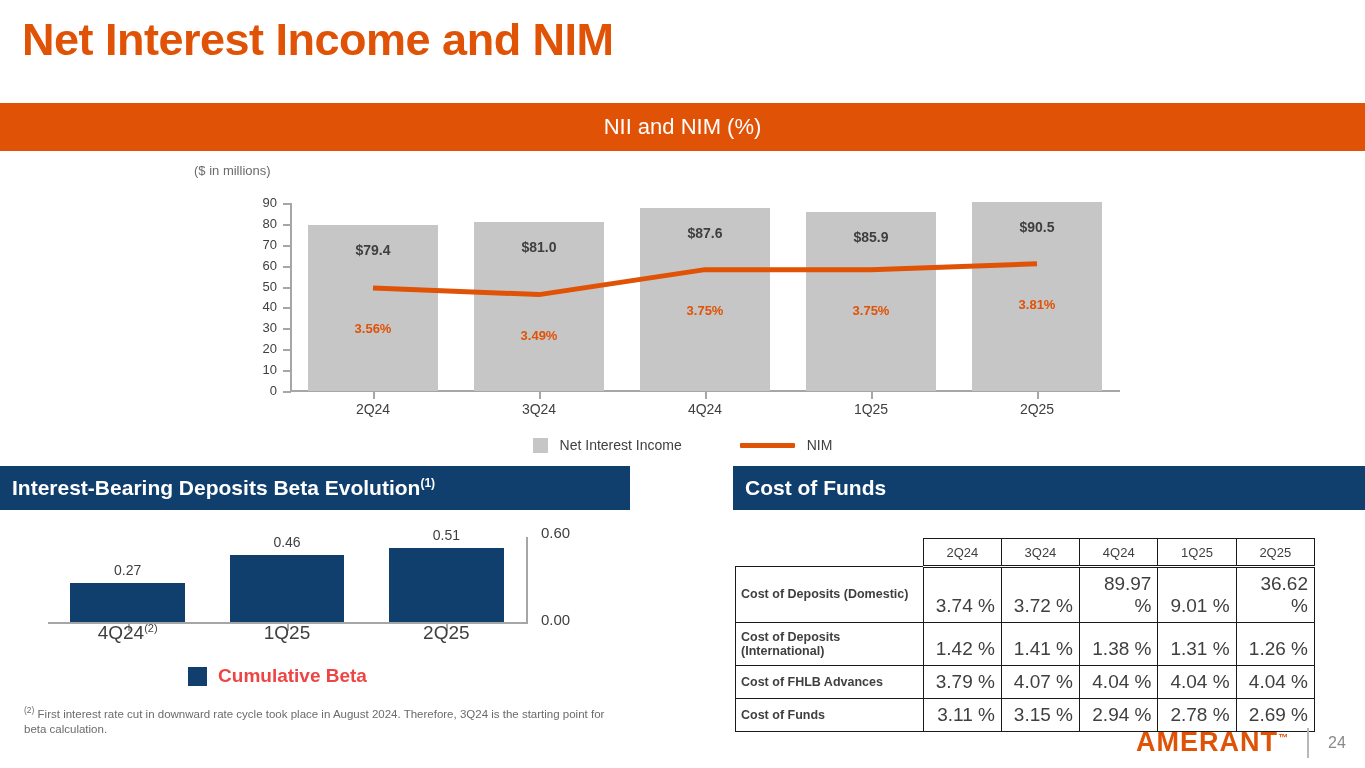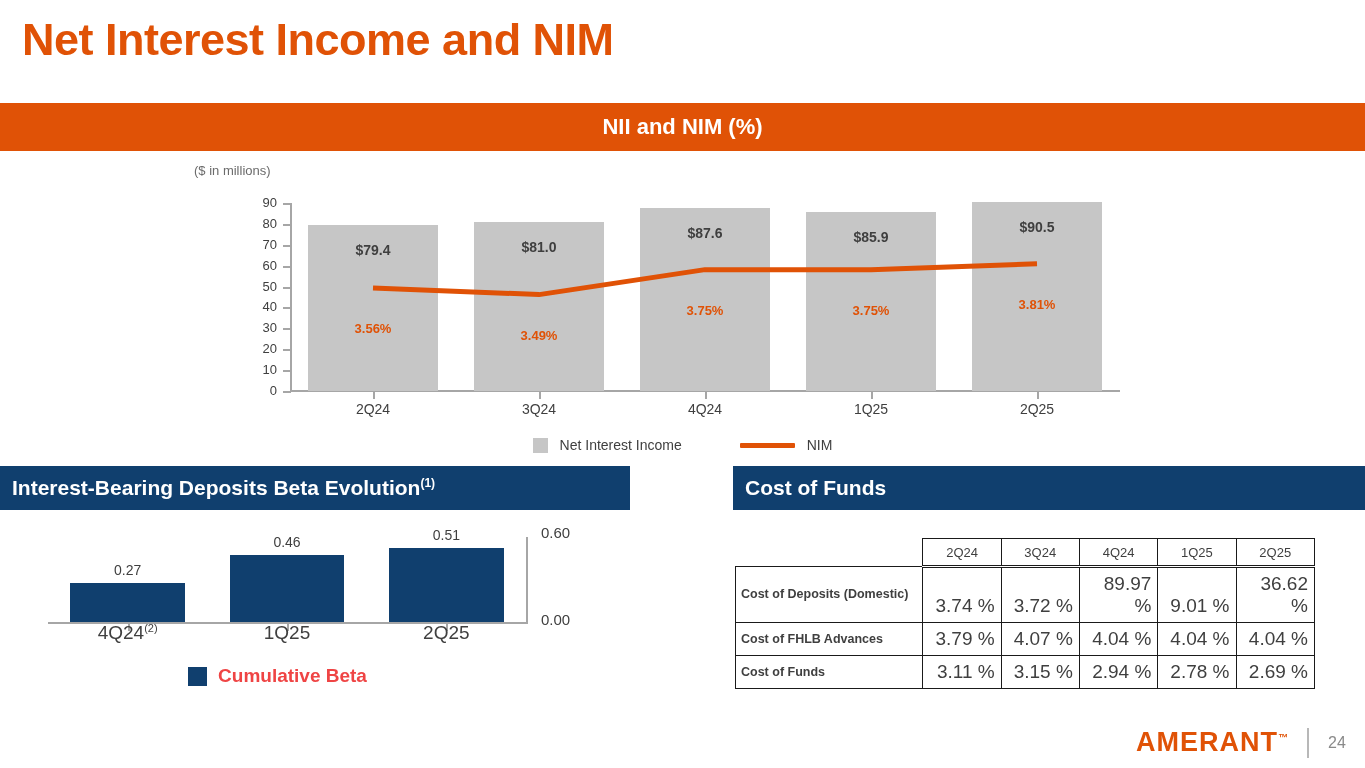--- a/index.html
+++ b/index.html
@@ -36,21 +36,21 @@
     width: 1365px;
     height: 48px;
     background: #E05206;
     display: flex;
     align-items: center;
     justify-content: center;
   }
   #nii-banner .banner-text {
     color: #ffffff;
     font-size: 22px;
-    font-weight: bold;
+    font-weight: normal;
   }
 
   
   #nii-chart {
     position: absolute;
     left: 0;
     top: 151px;
     width: 1365px;
     height: 310px;
   }
@@ -512,20 +512,31 @@
     </thead>
     <tbody>
         <tr class="row-std">
           <td class="rowhead">Cost of Deposits (Domestic)</td>
           <td class="val">3.74 %</td>
           <td class="val">3.72 %</td>
           <td class="val">89.97 %</td>
           <td class="val">9.01 %</td>
           <td class="val">36.62 %</td>
         </tr>
+        <tr class="row-tall">
+          <td class="rowhead">
+            <div>Cost of Deposits</div>
+            <div>(International)</div>
+          </td>
+          <td class="val">1.42 %</td>
+          <td class="val">1.41 %</td>
+          <td class="val">1.38 %</td>
+          <td class="val">1.31 %</td>
+          <td class="val">1.26 %</td>
+        </tr>
         <tr class="row-std">
           <td class="rowhead">Cost of FHLB Advances</td>
           <td class="val">3.79 %</td>
           <td class="val">4.07 %</td>
           <td class="val">4.04 %</td>
           <td class="val">4.04 %</td>
           <td class="val">4.04 %</td>
         </tr>
         <tr class="row-std">
           <td class="rowhead">Cost of Funds</td>
@@ -533,19 +544,20 @@
           <td class="val">3.15 %</td>
           <td class="val">2.94 %</td>
           <td class="val">2.78 %</td>
           <td class="val">2.69 %</td>
         </tr>
       </tbody>
   </table>
 </div>
 
 <div id="footnotes">
+    <div><span class="fn-mark">(2)</span><span> First interest rate cut in downward rate cycle took place in August 2024. Therefore, 3Q24 is the starting point for beta calculation.</span></div>
   </div>
 
 <div id="footer-brand">
   <span id="brand-name"><span>AMERANT</span><span id="brand-tm">™</span></span>
   <span id="brand-divider"></span>
   <span id="page-number">24</span>
 </div>
 
 </body></html>

